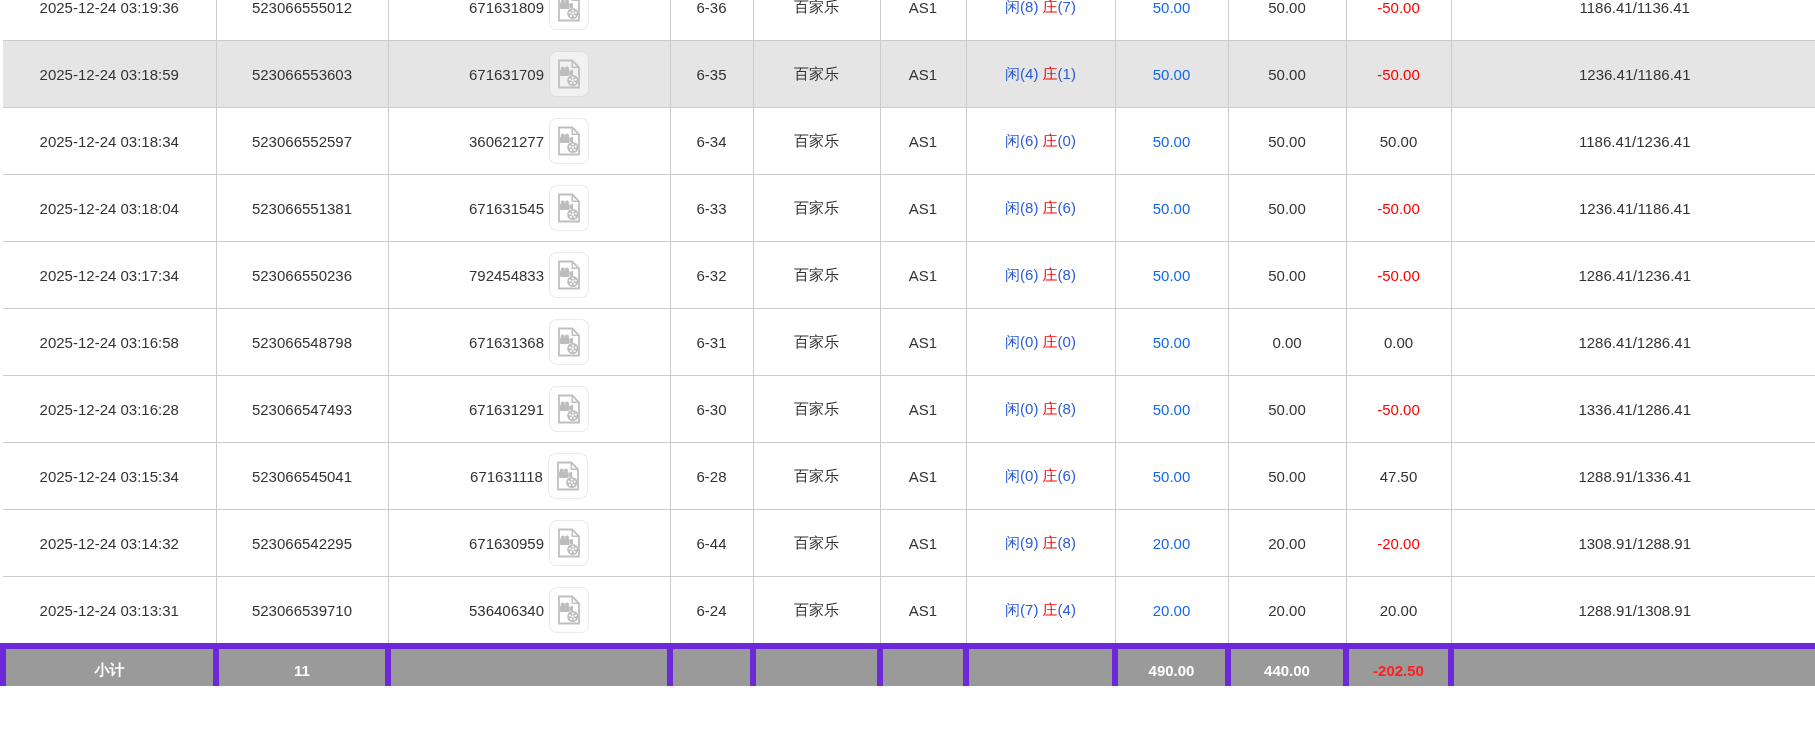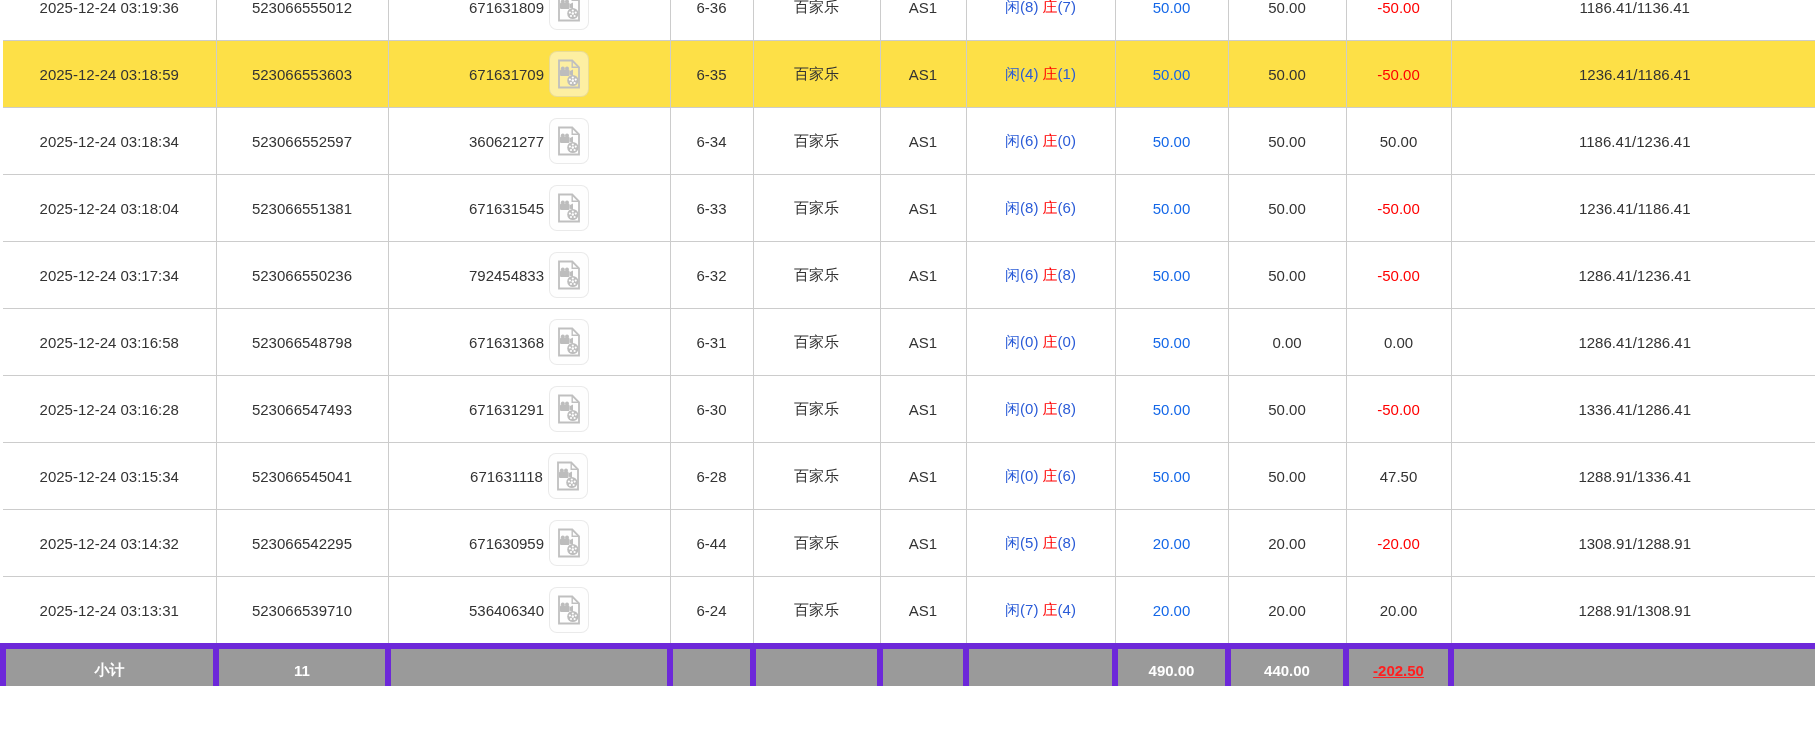--- a/index.html
+++ b/index.html
@@ -30,21 +30,21 @@
     height: 66px;
     font-size: 15px;
     color: #333333;
     white-space: nowrap;
     overflow: hidden;
   }
   tr:first-child td { border-top: none; }
   td:first-child { border-left: none; }
   td:last-child  { border-right: none; }
 
-  tr.highlight td { background: #fde047; }
+  tr.highlight td { background: #e5e5e5; }
 
   .res-blue { color: #2a5bd7; }
   .res-red  { color: #ff0000; }
 
   a.bet-link {
     color: #1568e8;
     text-decoration: none;
     cursor: pointer;
   }
 
@@ -69,21 +69,21 @@
     cursor: pointer;
   }
 
   tr.footer-row td {
     background: #9a9a9a;
     color: #ffffff;
     font-weight: bold;
     height: 43px;
     border: 6px solid #6d28d9;
   }
-  tr.footer-row td .winloss.neg { color: #ff1f1f; text-decoration: underline; }
+  tr.footer-row td .winloss.neg { color: #ff1f1f; }
 </style>
 </head>
 <body>
 
 <div class="table-clip">
   <table class="bet-table">
     <colgroup>
       <col style="width:213px">
         <col style="width:172px">
         <col style="width:282px">
@@ -415,21 +415,21 @@
             <circle cx="15.0" cy="24.0" r="1.1" fill="#ffffff"></circle>
             <circle cx="13.9" cy="20.6" r="1.1" fill="#ffffff"></circle>
           </svg>
         </button>
       </span>
     </td>
     <td><span>6-44</span></td>
     <td><span>百家乐</span></td>
     <td><span>AS1</span></td>
     <td>
-      <span class="res-blue">闲(5)</span>
+      <span class="res-blue">闲(9)</span>
       <span class="res-red">庄</span><span class="res-blue">(8)</span>
     </td>
     <td><a class="bet-link">20.00</a></td>
     <td><span>20.00</span></td>
     <td><span class="winloss neg">-20.00</span></td>
     <td><span>1308.91/1288.91</span></td>
   </tr>
         <tr class="data-row">
     <td><span>2025-12-24 03:13:31</span></td>
     <td><span>523066539710</span></td>

